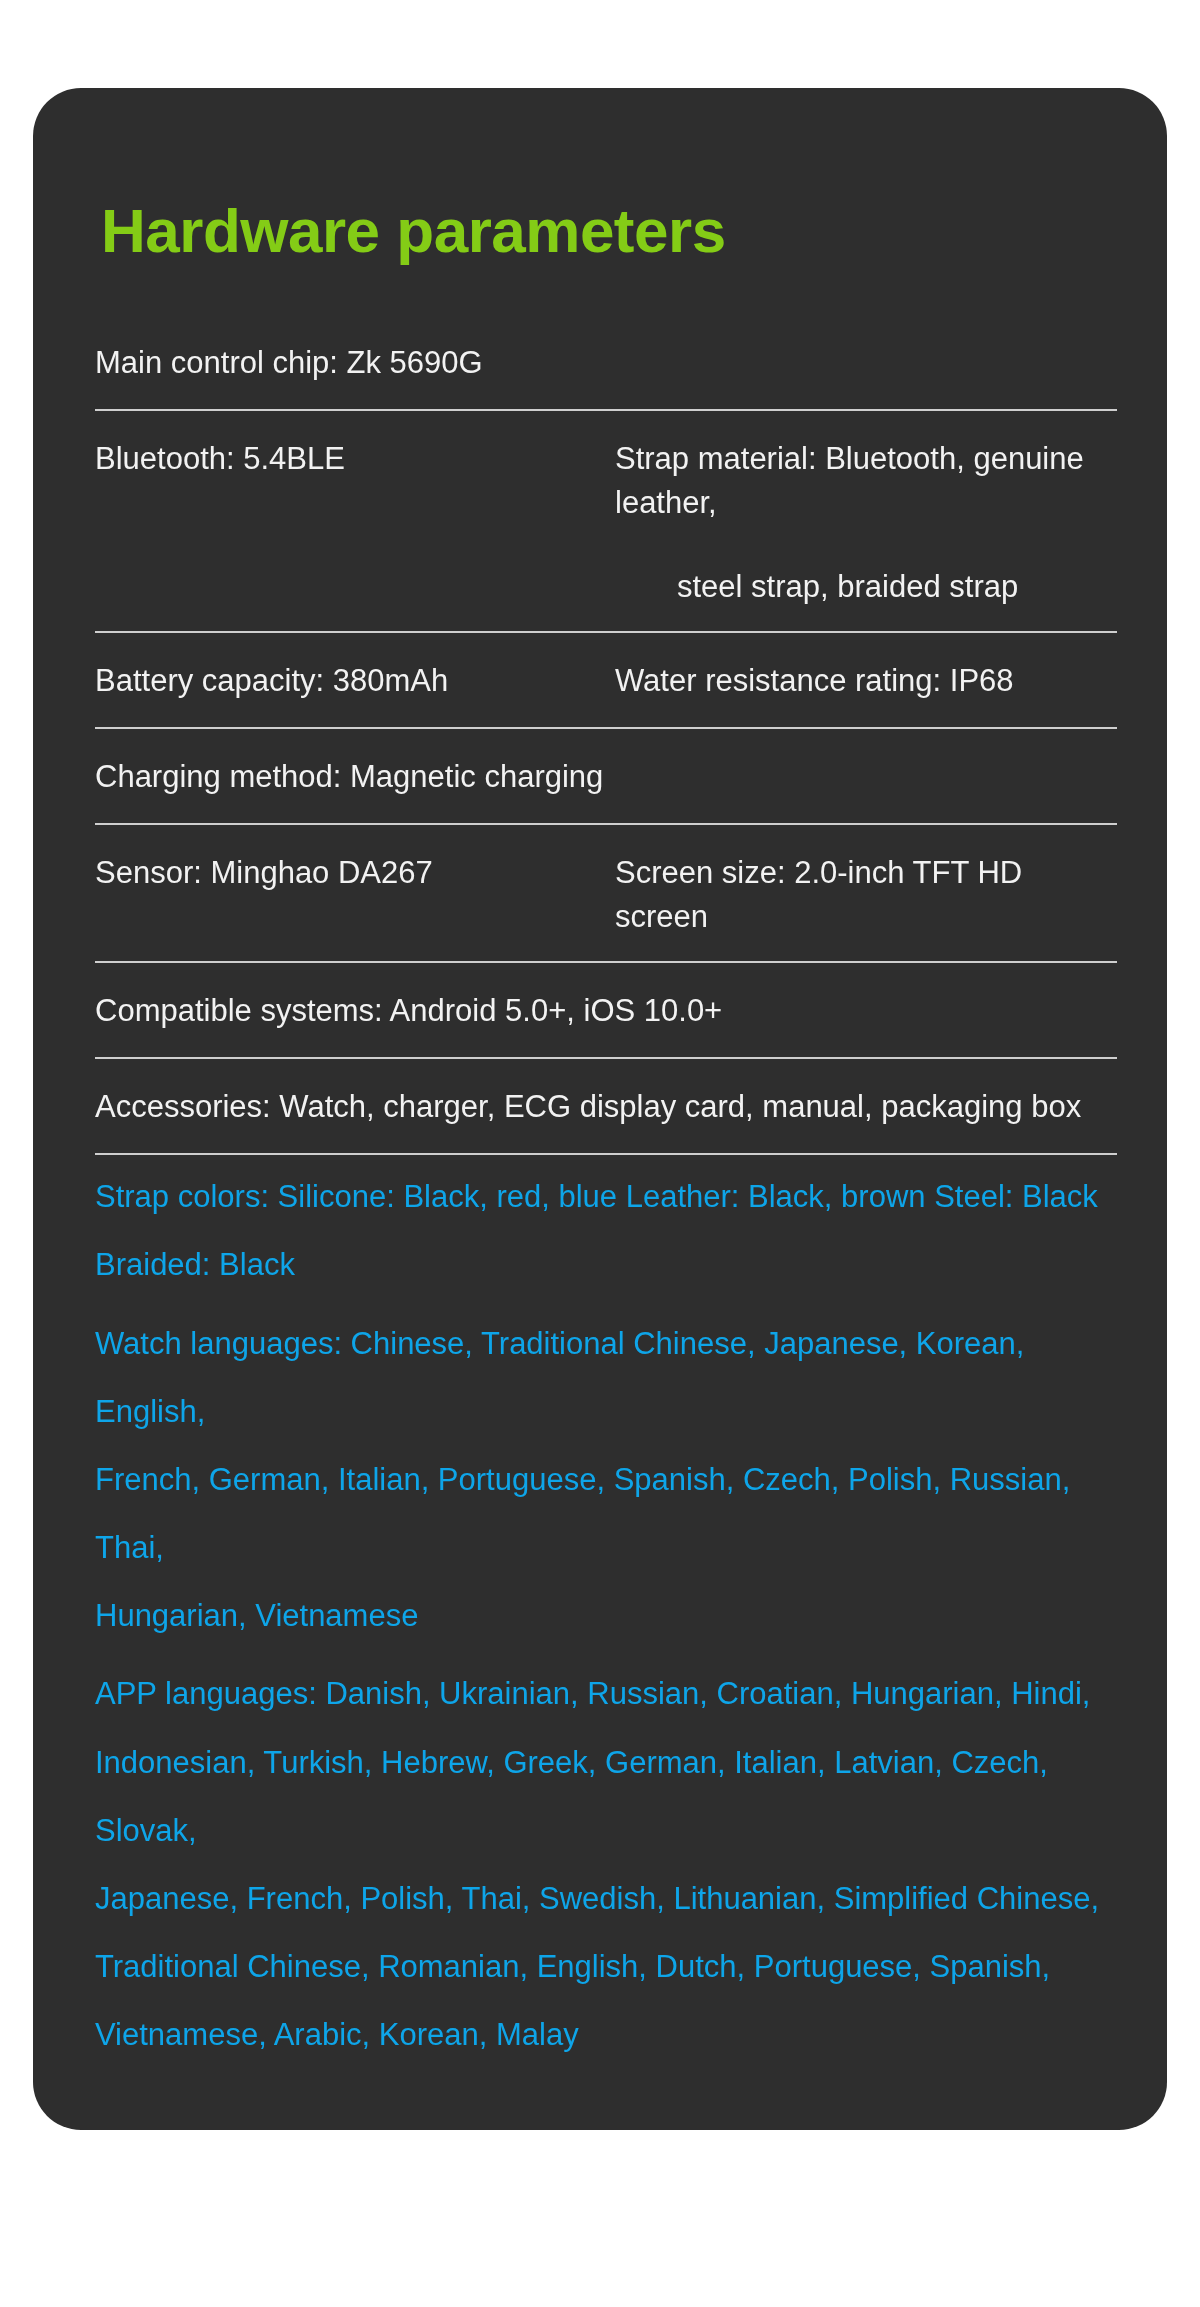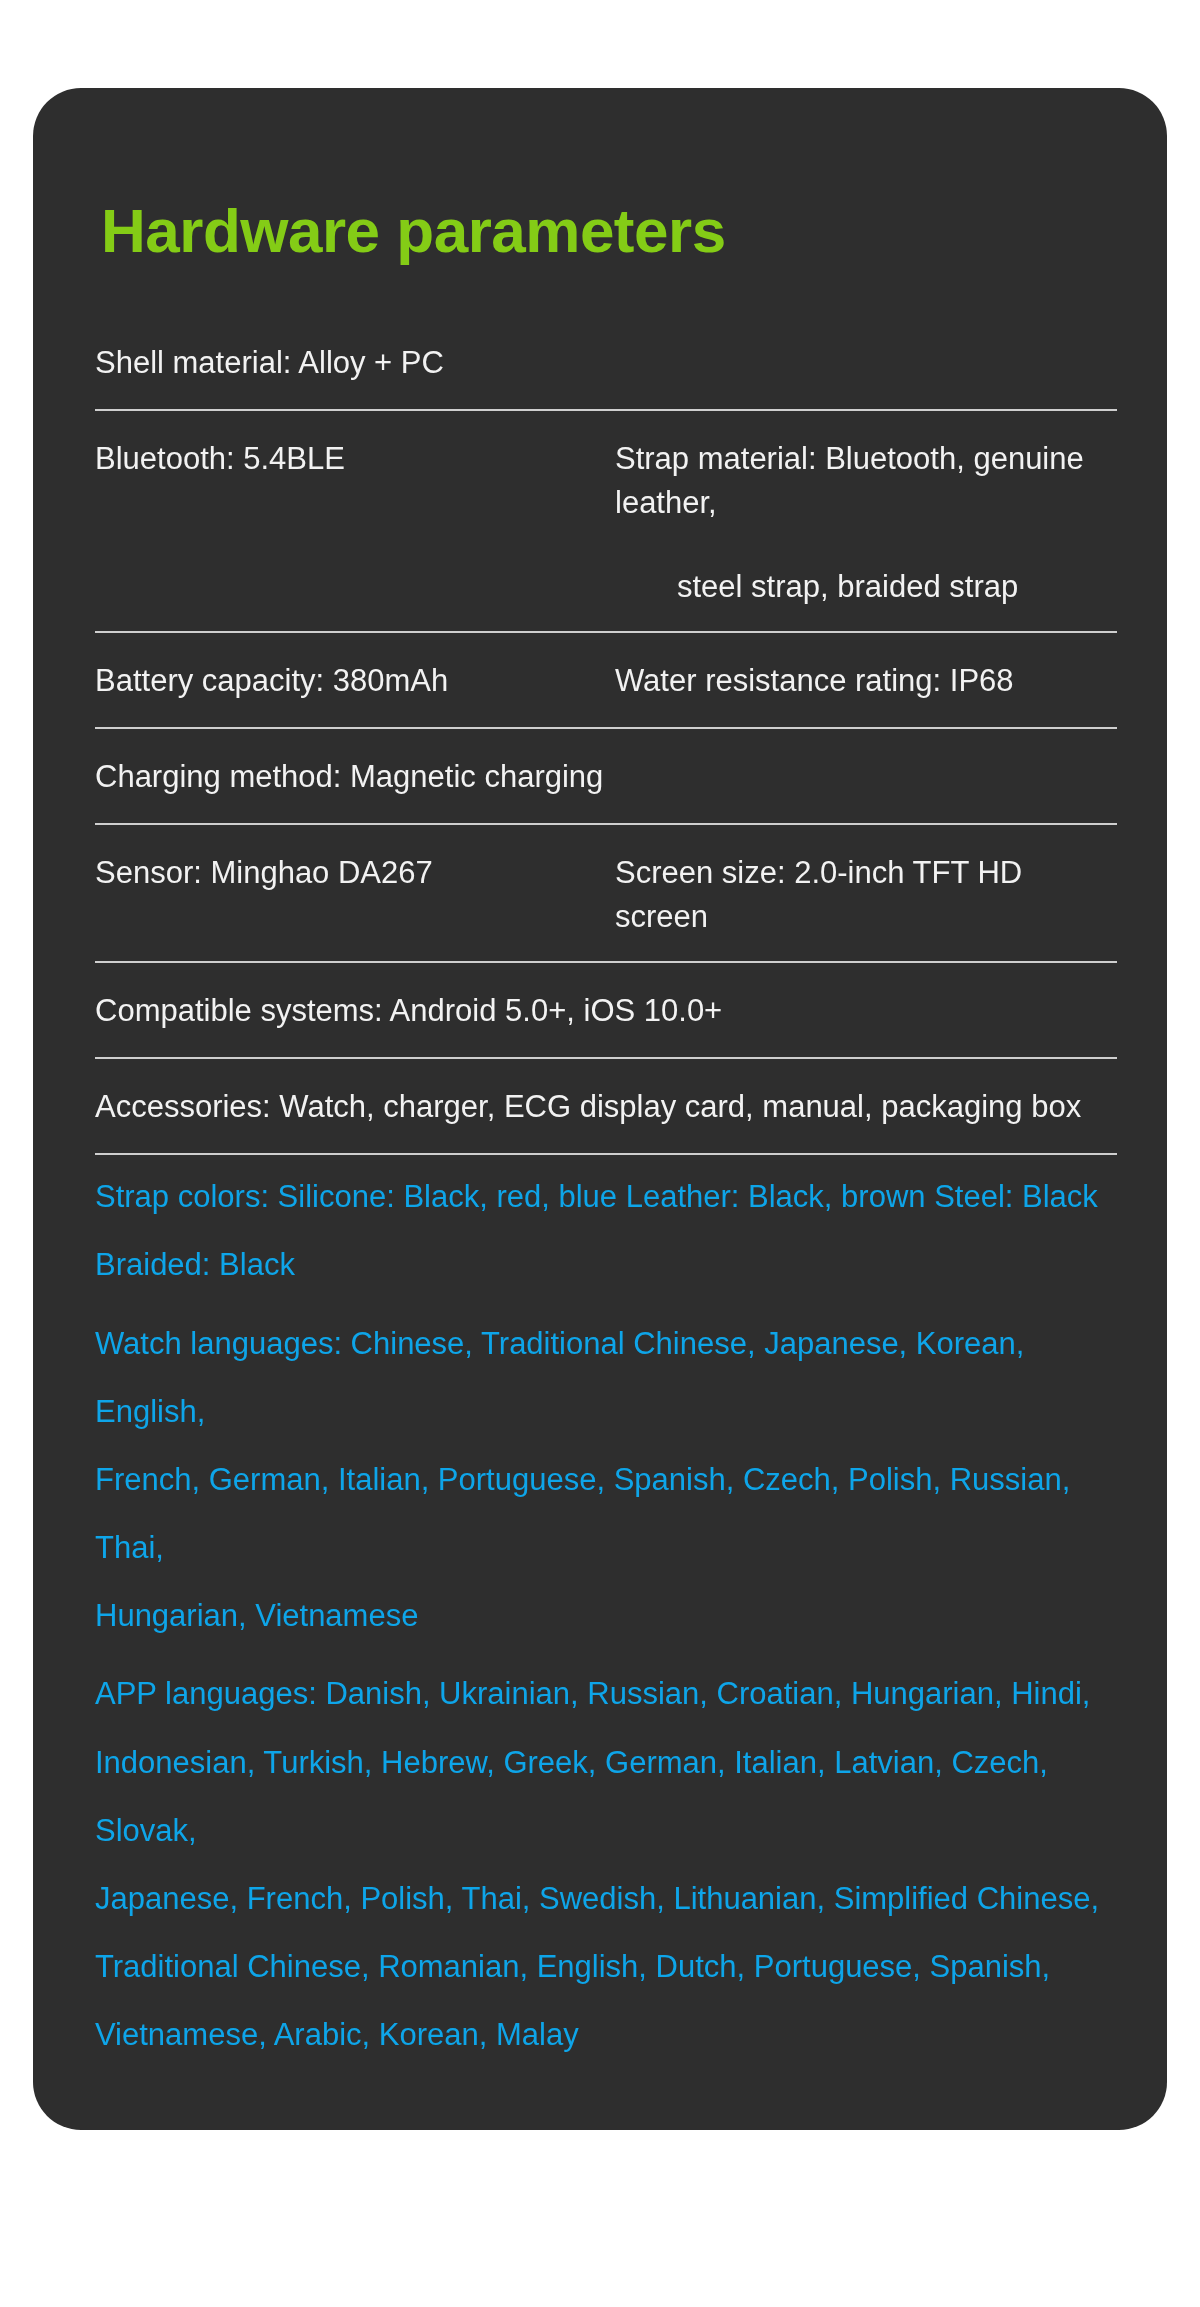--- a/index.html
+++ b/index.html
@@ -86,21 +86,21 @@
 <body>
 
 <div class="page">
   <div class="card">
 
     <h1 class="card-title">Hardware parameters</h1>
 
     <div class="spec-table">
 
       <div class="spec-row">
-        <div class="spec-cell right">Shell material: Alloy + PC</div>
+        <div class="spec-cell left">Main control chip: Zk 5690G</div>
       </div>
 
       <div class="spec-row">
         <div class="spec-cell left">Bluetooth: 5.4BLE</div>
         <div class="spec-cell right">
           <span>Strap material: Bluetooth, genuine leather,</span>
           <span class="indent-line">steel strap, braided strap</span>
         </div>
       </div>
 

